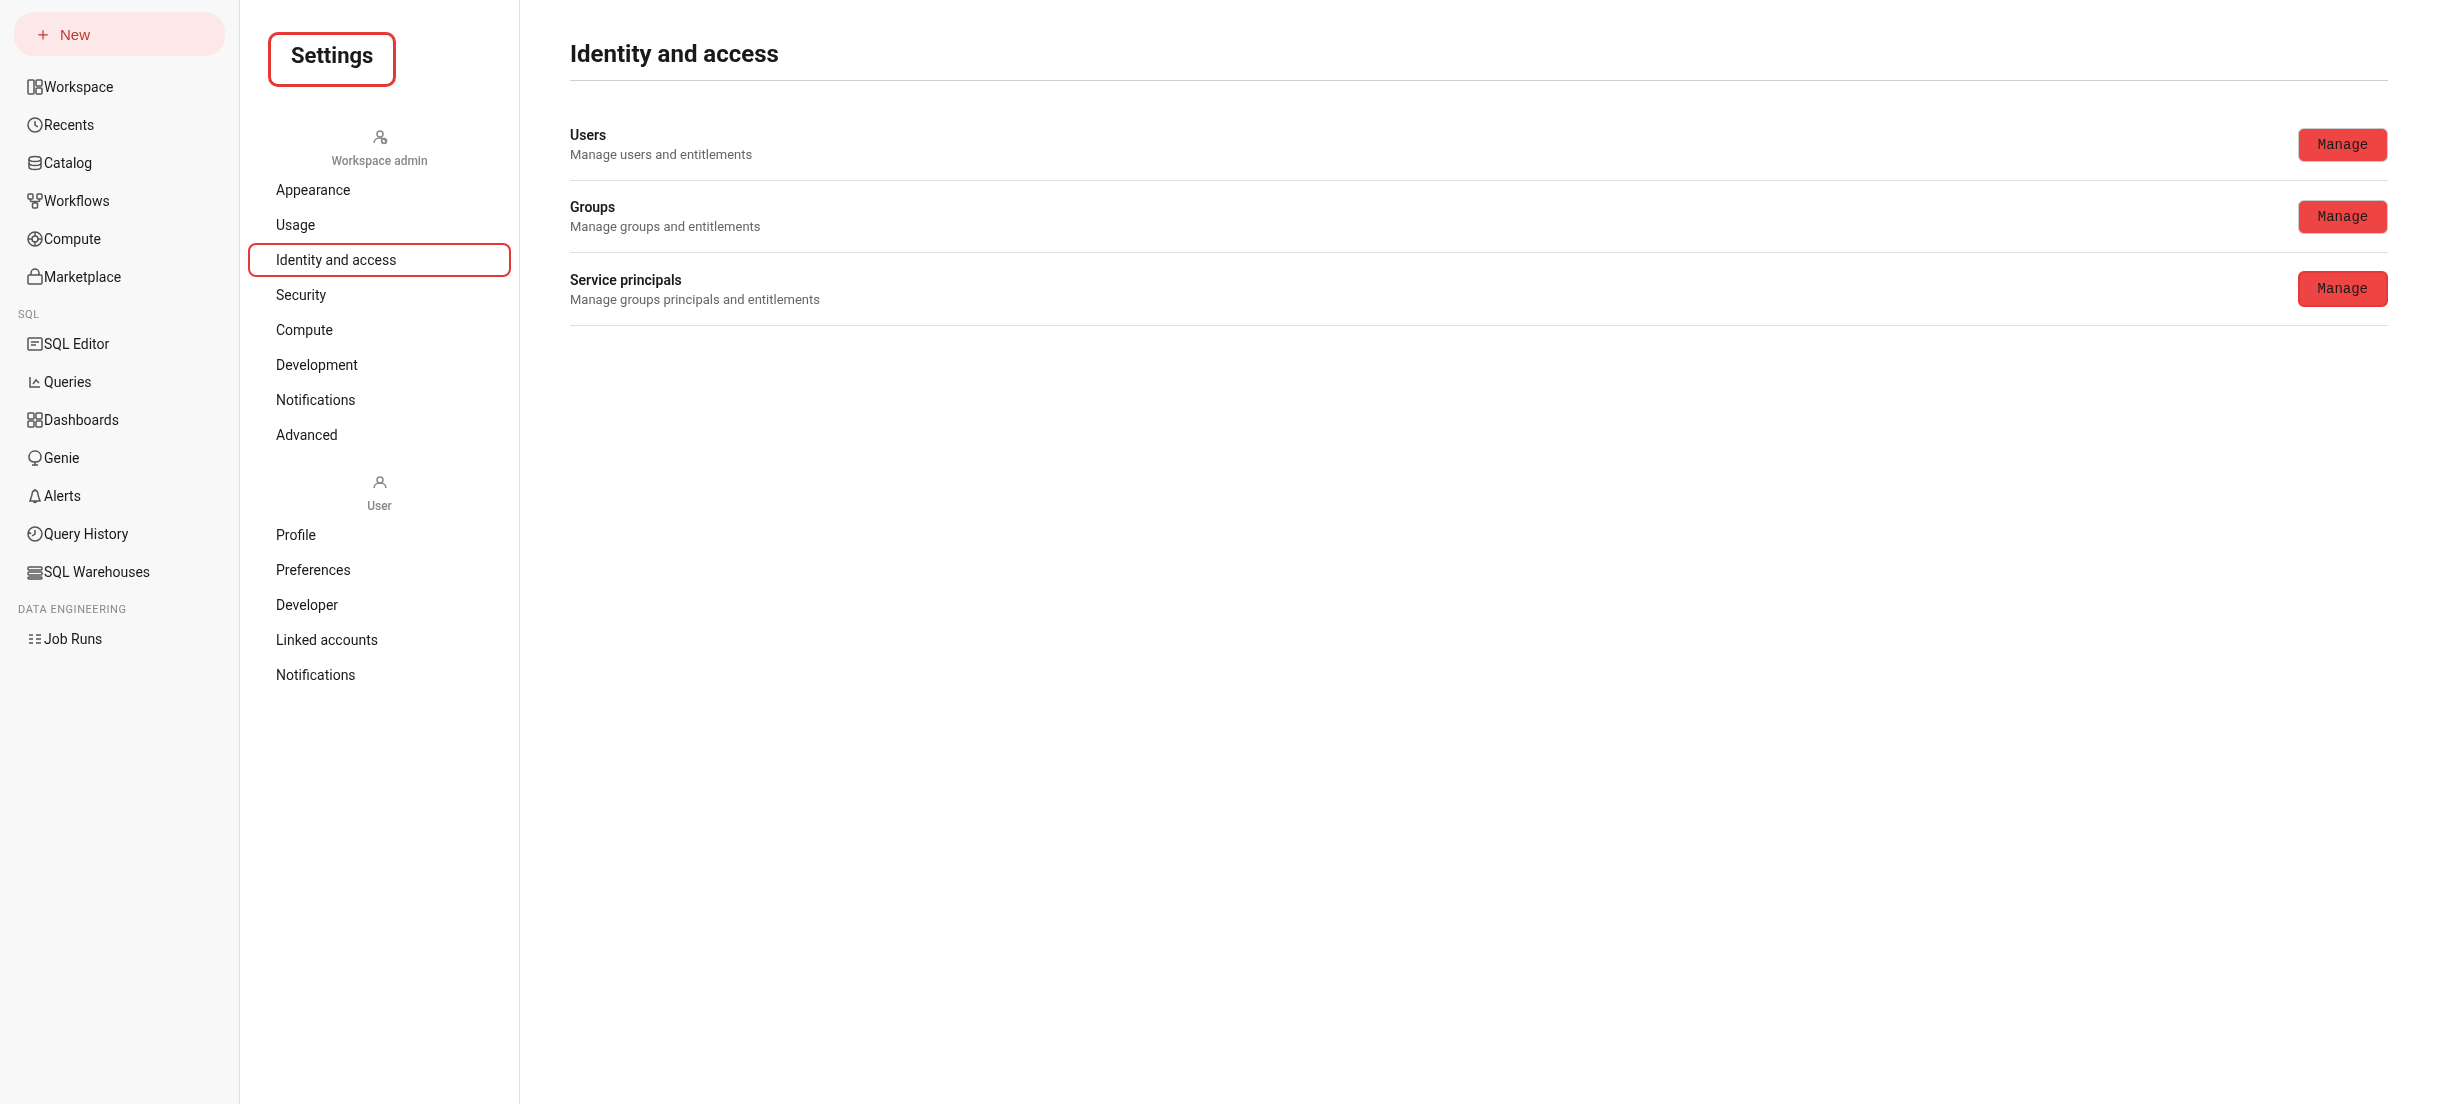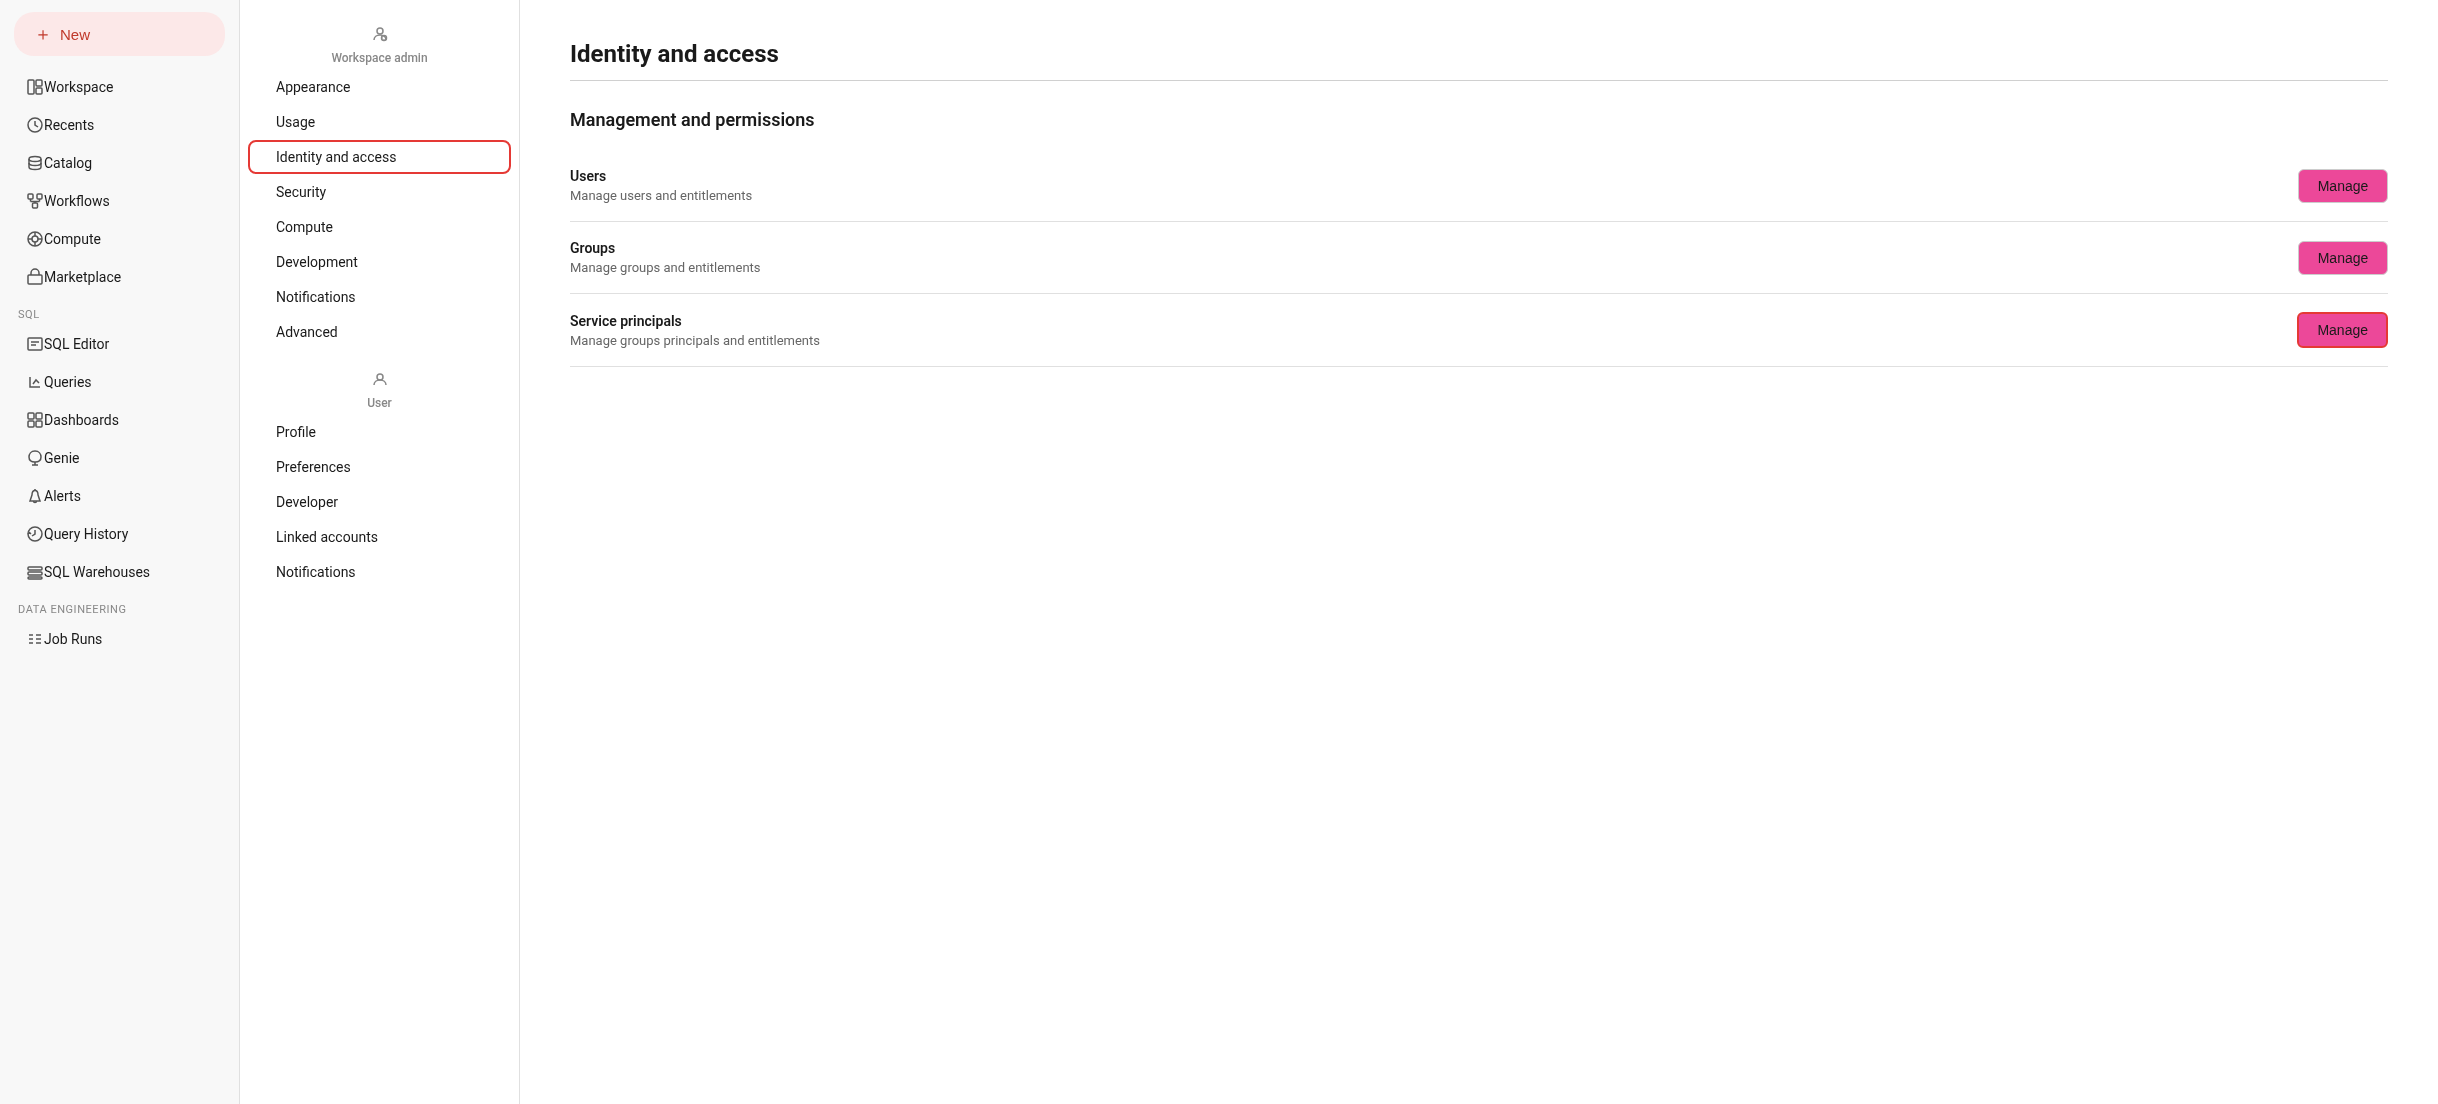--- a/index.html
+++ b/index.html
@@ -157,26 +157,27 @@
       margin-bottom: 4px;
     }
     .permission-desc {
       font-size: 13px;
       color: #666;
     }
 
     .manage-btn {
       padding: 8px 18px;
       border: 1px solid #ccc;
-      background: #ec4899;
+      background: #ef4444;
       border-radius: 6px;
       font-size: 14px;
       cursor: pointer;
       color: #1a1a1a;
       min-width: 90px;
+      font-family: Liberation Mono, monospace;
     }
     .manage-btn.highlighted {
       border: 2.5px solid #e53935;
     }
 
     
     .icon-svg {
       width: 18px;
       height: 18px;
     }
@@ -352,20 +353,23 @@
         <line x1="10" y1="5" x2="15" y2="5"></line>
         <line x1="10" y1="9" x2="15" y2="9"></line>
         <line x1="10" y1="13" x2="15" y2="13"></line>
       </svg>
     </span>
     <span>Job Runs</span>
   </div>
 </nav>
 
 <div class="settings-panel">
+  <div style="padding: 8px 14px 16px;">
+    <div class="settings-title">Settings</div>
+  </div>
 
   <div class="settings-section-label">
     <span>
       <svg width="16" height="16" viewBox="0 0 16 16" fill="none" stroke="#888" stroke-width="1.5">
         <circle cx="8" cy="5" r="3"></circle>
         <path d="M2 14 C2 11 4.7 9 8 9 C11.3 9 14 11 14 14"></path>
         <circle cx="12" cy="12" r="2.5"></circle>
         <path d="M12 10.5 L12 9.5"></path>
         <path d="M12 14.5 L12 13.5"></path>
         <path d="M10.5 12 L9.5 12"></path>
@@ -424,21 +428,20 @@
   </div>
   <div class="settings-menu-item">
     <span>Notifications</span>
   </div>
 </div>
 
 <main class="main-content">
   <h1 class="main-title">Identity and access</h1>
   <hr class="main-divider">
 
-  <h2 class="section-subtitle">Management and permissions</h2>
 
   <div class="permission-row">
     <div class="permission-info">
       <div class="permission-name">Users</div>
       <div class="permission-desc">Manage users and entitlements</div>
     </div>
     <button class="manage-btn">Manage</button>
   </div>
 
   <div class="permission-row">

